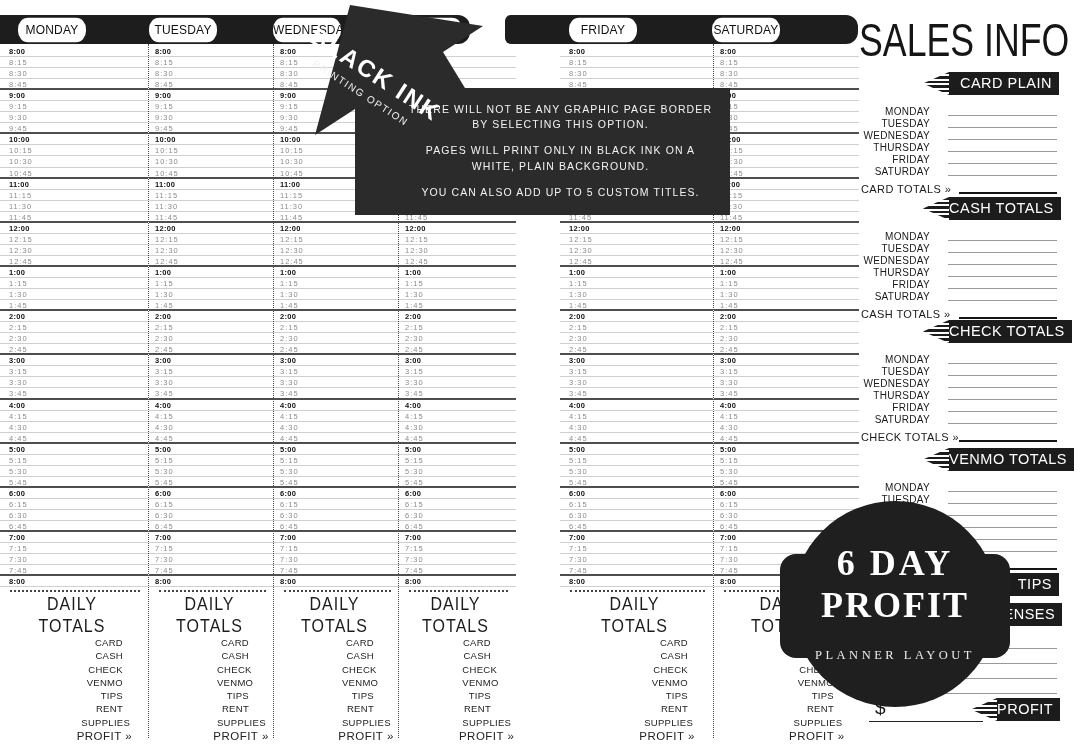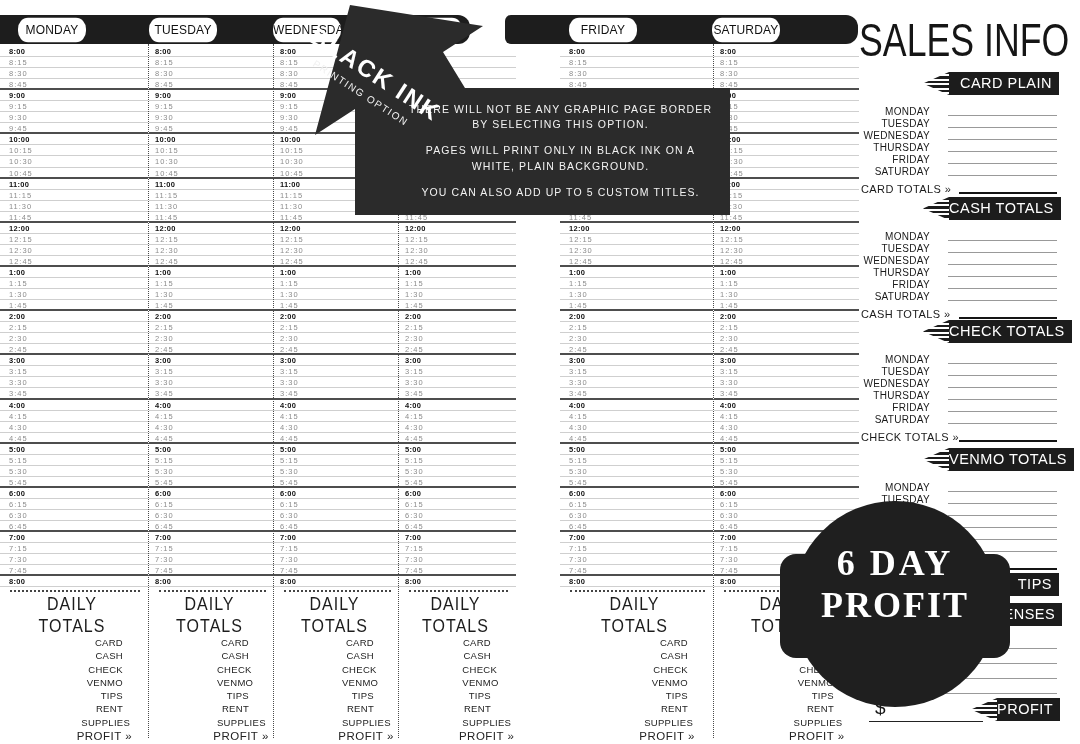--- a/index.html
+++ b/index.html
@@ -1399,15 +1399,16 @@
     <p>YOU CAN ALSO ADD UP TO 5 CUSTOM TITLES.</p>
   </div>
 
   <div class="badge">
     <svg width="234" height="212" viewBox="0 0 234 212">
       <circle cx="117" cy="106" r="103" fill="#1f1f1f"></circle>
       <rect x="2" y="56" width="230" height="104" rx="16" fill="#1f1f1f"></rect>
     </svg>
     <div class="badge-text" id="badge-l1">6 DAY</div>
     <div class="badge-text" id="badge-l2">PROFIT</div>
+    <div class="badge-text" id="badge-sub">PLANNER LAYOUT</div>
   </div>
 
 </div>
 
 </body></html>

